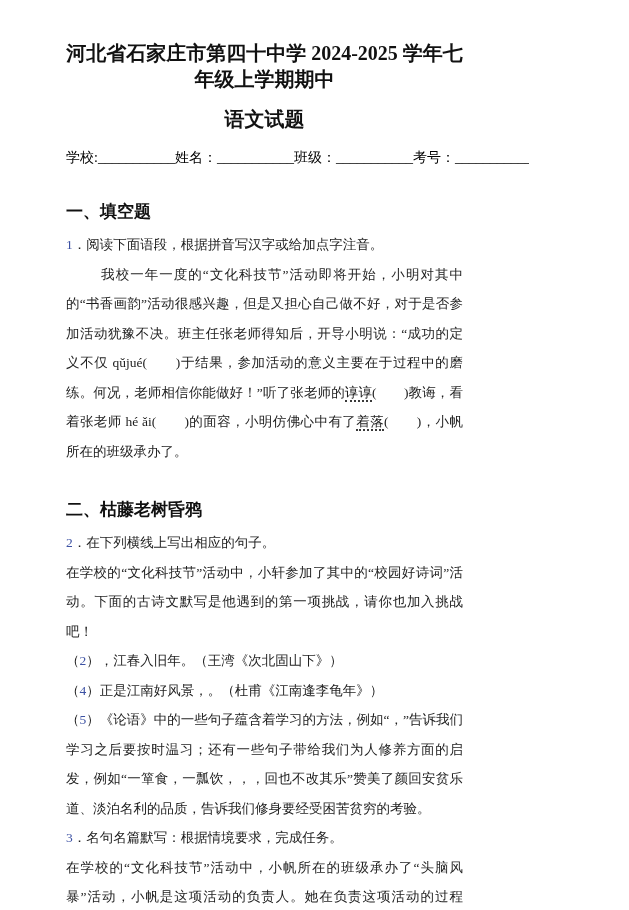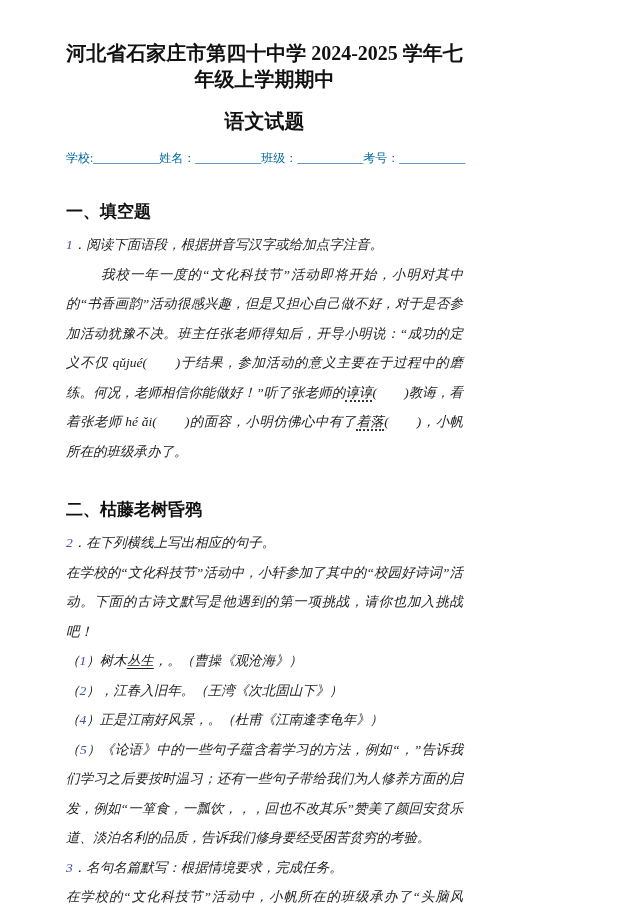--- a/index.html
+++ b/index.html
@@ -19,42 +19,41 @@
     overflow: hidden;
   }
   .title {
     text-align: center;
     font-weight: bold;
     font-size: 20px;
     line-height: 26px;
     color: #111;
   }
   .title-line1 { margin-bottom: 16px; }
-  .title-line2 { margin-bottom: 14px; }
+  .title-line2 { margin-bottom: 14px; font-family: Liberation Mono, monospace; }
   .info-line {
     text-align: center;
-    font-size: 12px;
+    font-size: 14px;
     line-height: 20px;
-    color: #0369a1;
+    color: #000000;
     white-space: nowrap;
   }
   h2.section-heading {
     font-size: 17px;
     font-weight: bold;
     color: #111;
     margin: 33px 0 7px 0;
     line-height: 22px;
   }
   p {
     margin: 0;
     font-size: 13.5px;
     line-height: 29.5px;
     text-align: justify;
     color: #1d1d1d;
-    font-style: italic;
   }
   p.indent { text-indent: 2.6em; }
   .num { color: var(--accent, #3c51a3); }
   .em {
     border-bottom: 2px dotted #3a3a3a;
     padding-bottom: 0;
   }
   .u {
     text-decoration: underline;
     text-underline-offset: 3px;
@@ -73,21 +72,20 @@
 
   <main>
 
     <h2 class="section-heading">一、填空题</h2>
     <p><span class="num">1</span><span>．阅读下面语段，根据拼音写汉字或给加点字注音。</span></p>
     <p class="indent"><span>我校一年一度的“文化科技节”活动即将开始，小明对其中的“书香画韵”活动很感兴趣，但是又担心自己做不好，对于是否参加活动犹豫不决。班主任张老师得知后，开导小明说：“成功的定义不仅 qǔjué(　　)于结果，参加活动的意义主要在于过程中的磨练。何况，老师相信你能做好！”听了张老师的</span><span class="em">谆谆</span><span>(　　)教诲，看着张老师 hé ǎi(　　)的面容，小明仿佛心中有了</span><span class="em">着落</span><span>(　　)，小帆所在的班级承办了。</span></p>
 
     <h2 class="section-heading">二、枯藤老树昏鸦</h2>
     <p><span class="num">2</span><span>．在下列横线上写出相应的句子。</span></p>
     <p>在学校的“文化科技节”活动中，小轩参加了其中的“校园好诗词”活动。下面的古诗文默写是他遇到的第一项挑战，请你也加入挑战吧！</p>
-    <p><span>（</span><span class="num">1</span><span>）树木</span><span class="u">丛生</span><span>，。（曹操《观沧海》）</span></p>
     <p><span>（</span><span class="num">2</span><span>），江春入旧年。（王湾《次北固山下》）</span></p>
     <p><span>（</span><span class="num">4</span><span>）正是江南好风景，。（杜甫《江南逢李龟年》）</span></p>
     <p><span>（</span><span class="num">5</span><span>）《论语》中的一些句子蕴含着学习的方法，例如“，”告诉我们学习之后要按时温习；还有一些句子带给我们为人修养方面的启发，例如“一箪食，一瓢饮，，，回也不改其乐”赞美了颜回安贫乐道、淡泊名利的品质，告诉我们修身要经受困苦贫穷的考验。</span></p>
 
     <p><span class="num">3</span><span>．名句名篇默写：根据情境要求，完成任务。</span></p>
     <p>在学校的“文化科技节”活动中，小帆所在的班级承办了“头脑风暴”活动，小帆是这项活动的负责人。她在负责这项活动的过程中，遇到了以下问题，请你帮助她解决。</p>
 
   </main>
 
 </div>

